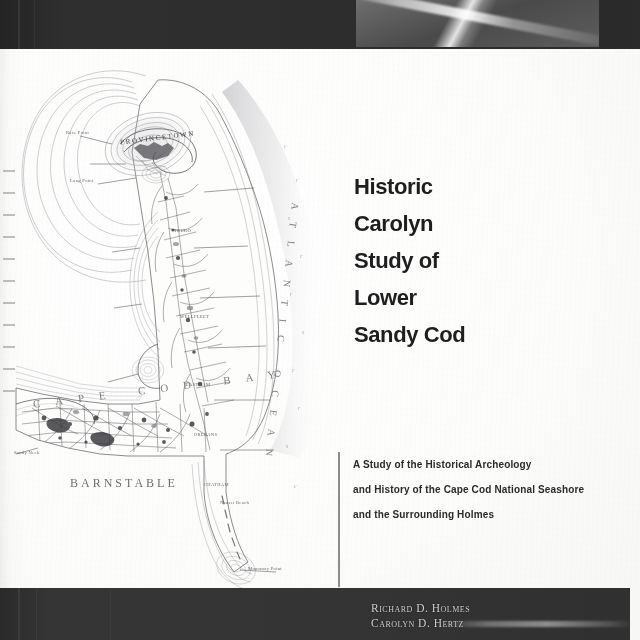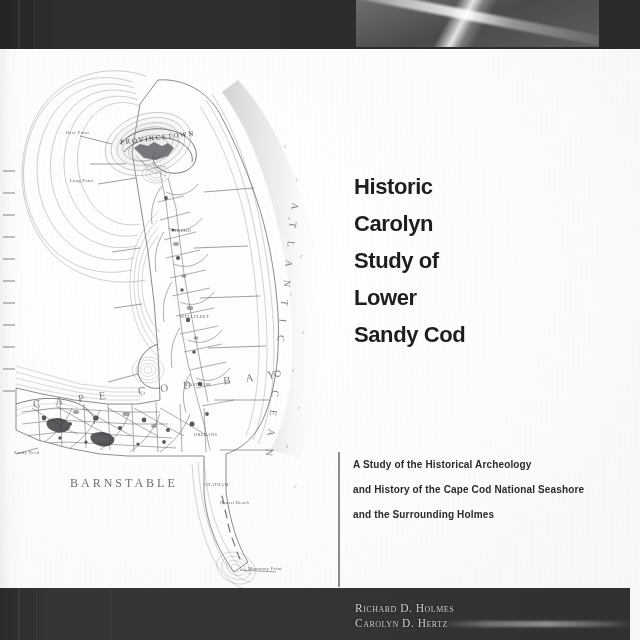--- a/index.html
+++ b/index.html
@@ -141,21 +141,21 @@
   .bottom-right-cap {
     position: absolute;
     left: 630px; top: 588px;
     width: 10px; height: 52px;
     background: #f7f7f6;
   }
 
   
   .authors {
     position: absolute;
-    left: 355px; top: 601px;
+    left: 371px; top: 601px;
     font-family: "Liberation Serif", serif;
     font-variant: small-caps;
     font-size: 11.5px;
     letter-spacing: .5px;
     line-height: 15px;
     color: #cfcfcf;
     text-shadow: 0 0 2px rgba(0,0,0,.6);
   }
   .authors div { white-space: nowrap; }
 

